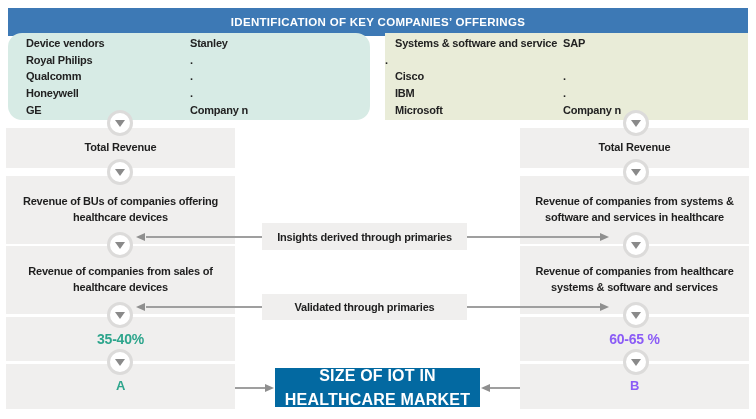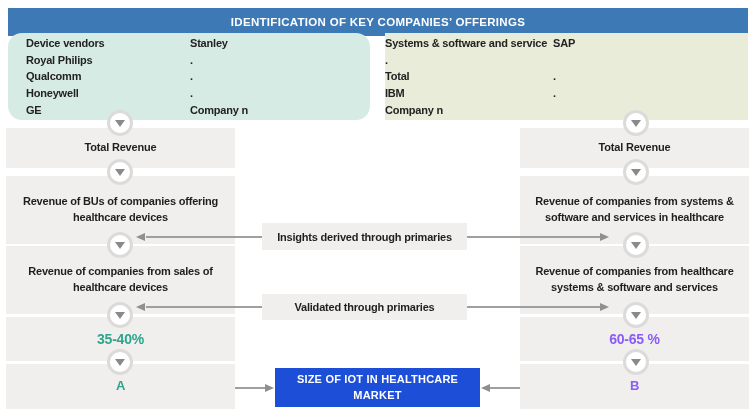--- a/index.html
+++ b/index.html
@@ -13,21 +13,21 @@
     display:flex;align-items:center;justify-content:center;
   }
   .panel{
     position:absolute;top:33px;height:87px;box-sizing:border-box;padding-top:2px;
     font-size:11px;font-weight:bold;color:#222222;
   }
   .panel-left{left:8px;width:362px;background:#d7ebe5;border-radius:14px;}
   .panel-right{left:385px;width:363px;background:#e9ecd8;}
   .prow{display:flex;height:16.6px;align-items:center;letter-spacing:-0.2px;}
   .panel-left .plabel{padding-left:18px;width:164px;}
-  .panel-right .plabel{width:168px;}
+  .panel-right .plabel{padding-left:10px;width:168px;}
   .pvalue{flex:1;}
   .fbox{
     position:absolute;background:#f0efee;display:flex;align-items:center;justify-content:center;
     text-align:center;font-size:11px;font-weight:bold;line-height:1.45;letter-spacing:-0.2px;
     box-sizing:border-box;padding:11px 8px;
   }
   .fcol-l{left:6px;width:229px;}
   .fcol-r{left:520px;width:229px;}
   .f1{top:128px;height:40px;}
   .f2{top:176px;height:68px;}
@@ -48,22 +48,22 @@
   .cx-l{left:107px;}  .cx-r{left:623px;}
   .cy1{top:110px;} .cy2{top:159px;} .cy3{top:232px;} .cy4{top:302px;} .cy5{top:349px;}
   .cbox{
     position:absolute;left:262px;width:205px;background:#f0efee;
     display:flex;align-items:center;justify-content:center;text-align:center;
     font-size:11px;font-weight:bold;letter-spacing:-0.2px;
   }
   .cbox-insights{top:223px;height:27px;}
   .cbox-validated{top:294px;height:26px;}
   .market{
-    position:absolute;left:275px;top:368px;width:205px;height:39px;background:#1d4ed8;
-    color:#ffffff;font-size:11px;font-weight:bold;line-height:1.45;letter-spacing:.2px;
+    position:absolute;left:275px;top:368px;width:205px;height:39px;background:#0369a1;
+    color:#ffffff;font-size:16px;font-weight:bold;line-height:1.45;letter-spacing:.2px;
     display:flex;align-items:center;justify-content:flex-end;text-align:center;z-index:4;
   }
   .hline{position:absolute;height:1.5px;background:#9f9f9f;z-index:3;}
   .head-l{
     position:absolute;width:0;height:0;z-index:4;
     border-top:4px solid transparent;border-bottom:4px solid transparent;
     border-right:9px solid #8f8f8f;
   }
   .head-r{
     position:absolute;width:0;height:0;z-index:4;
@@ -105,28 +105,29 @@
 
   <div class="panel panel-right">
     <div class="prow">
       <span class="plabel">Systems &amp; software and service</span>
       <span class="pvalue">SAP</span>
     </div>
     <div class="prow">
       <span class="pvalue">.</span>
     </div>
     <div class="prow">
-      <span class="plabel">Total</span>
+      <span class="plabel">Cisco</span>
       <span class="pvalue">.</span>
     </div>
     <div class="prow">
       <span class="plabel">IBM</span>
       <span class="pvalue">.</span>
     </div>
     <div class="prow">
+      <span class="plabel">Microsoft</span>
       <span class="pvalue">Company n</span>
     </div>
   </div>
 
   <div class="fbox fcol-l f1">
       <span>Total Revenue</span>
     </div>
   <div class="fbox fcol-l f2">
       <span>Revenue of BUs of companies offering healthcare devices</span>
     </div>

